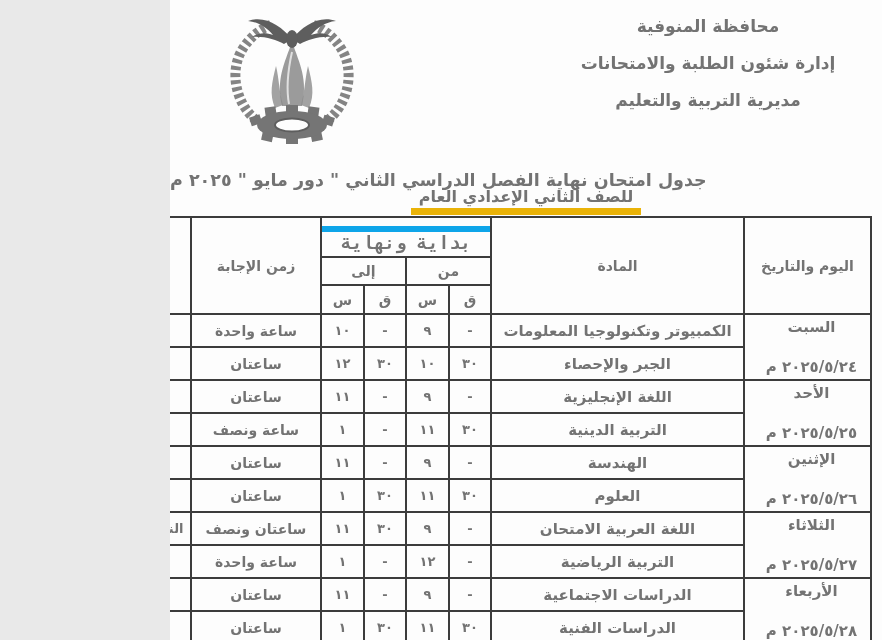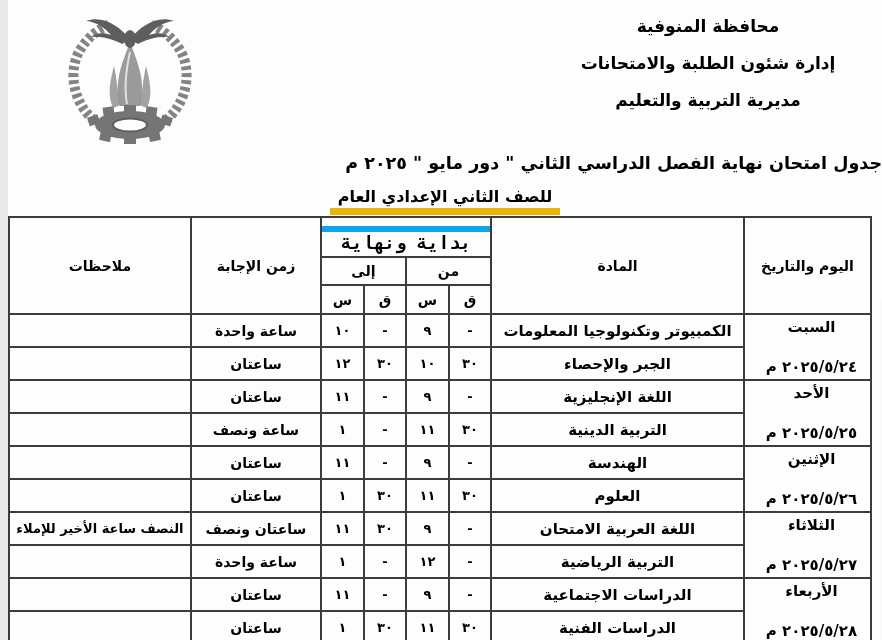--- a/index.html
+++ b/index.html
@@ -1,29 +1,29 @@
 <!DOCTYPE html>
 <html dir="rtl" lang="ar"><head>
 <meta charset="utf-8">
 <style>
   html,body{margin:0;padding:0;background:#e9e9e9;}
   .page{
-    width:874px;height:640px;position:relative;overflow:hidden;
-    background:#fdfdfd;color:#000000;
+    width:712px;height:640px;position:relative;overflow:hidden;
+    background:#fdfdfd;color:#737373;
     font-family:"DejaVu Sans",sans-serif;font-weight:700;direction:rtl;
   }
   .org{
     position:absolute;top:16px;right:4px;width:340px;
     text-align:center;font-size:17px;
   }
   .org .org-line{margin-bottom:17px;letter-spacing:.3px;}
   .logo{position:absolute;top:8px;left:46px;width:152px;height:140px;}
   .doc-title{
-    position:absolute;top:153px;right:0;width:100%;
-    text-align:right;font-size:17.5px;
+    position:absolute;top:170px;right:0;width:100%;
+    text-align:left;font-size:17.5px;
   }
   .doc-subtitle{
     position:absolute;top:187px;right:0;width:100%;
     text-align:center;font-size:16px;
   }
   .doc-subtitle span{border-bottom:7px solid #eab308;padding:0 8px 2px;}
   table.sched{
     position:absolute;top:216px;right:10px;width:862px;
     border-collapse:collapse;table-layout:fixed;direction:rtl;
     font-weight:700;

